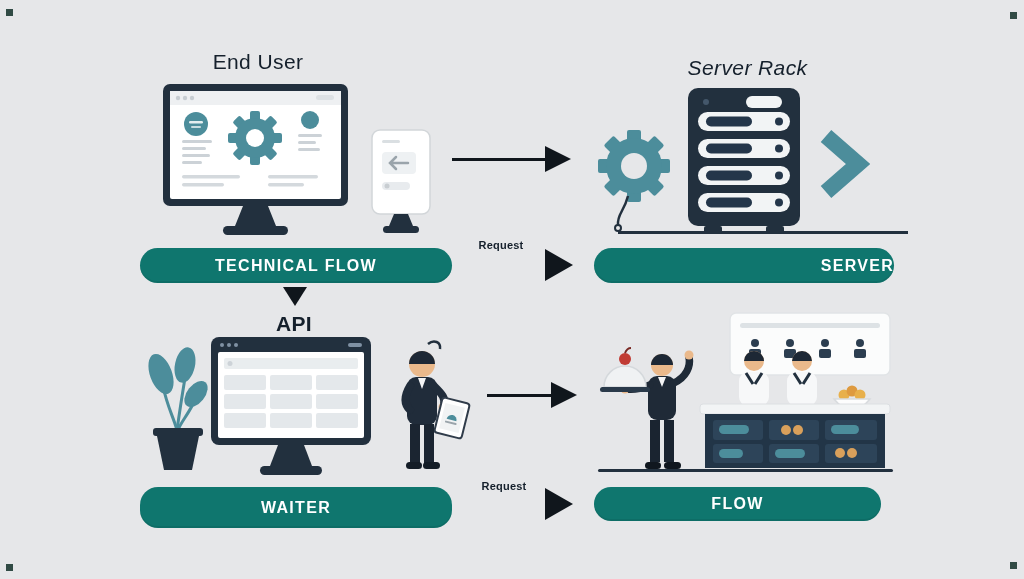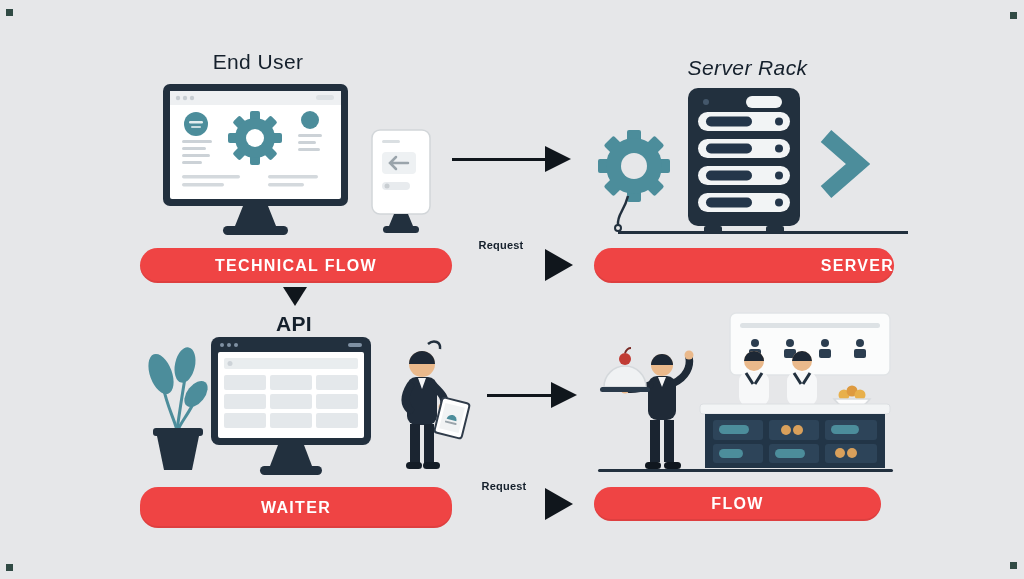--- a/index.html
+++ b/index.html
@@ -6,21 +6,21 @@
   #canvas {
     position:relative; width:1024px; height:579px; overflow:hidden;
     background:#e6e7e9; font-family:"Liberation Sans", sans-serif;
   }
   .abs { position:absolute; }
   .title {
     position:absolute; text-align:center; color:#15202c;
     font-size:21px; font-weight:500; letter-spacing:.4px;
   }
   .pill {
-    position:absolute; background:#ef4444; border-radius:18px;
+    position:absolute; background:#0f766e; border-radius:18px;
     display:flex; align-items:center; justify-content:center;
     box-shadow: inset 0 -2px 0 rgba(0,0,0,.07);
   }
   .pill span { color:#ffffff; font-size:16px; font-weight:700; letter-spacing:1.3px; }
   .small-label {
     position:absolute; text-align:center; color:#15202c;
     font-size:11px; font-weight:600; letter-spacing:.2px;
   }
   .hline { position:absolute; height:3px; background:#10161c; }
   .head-right {

